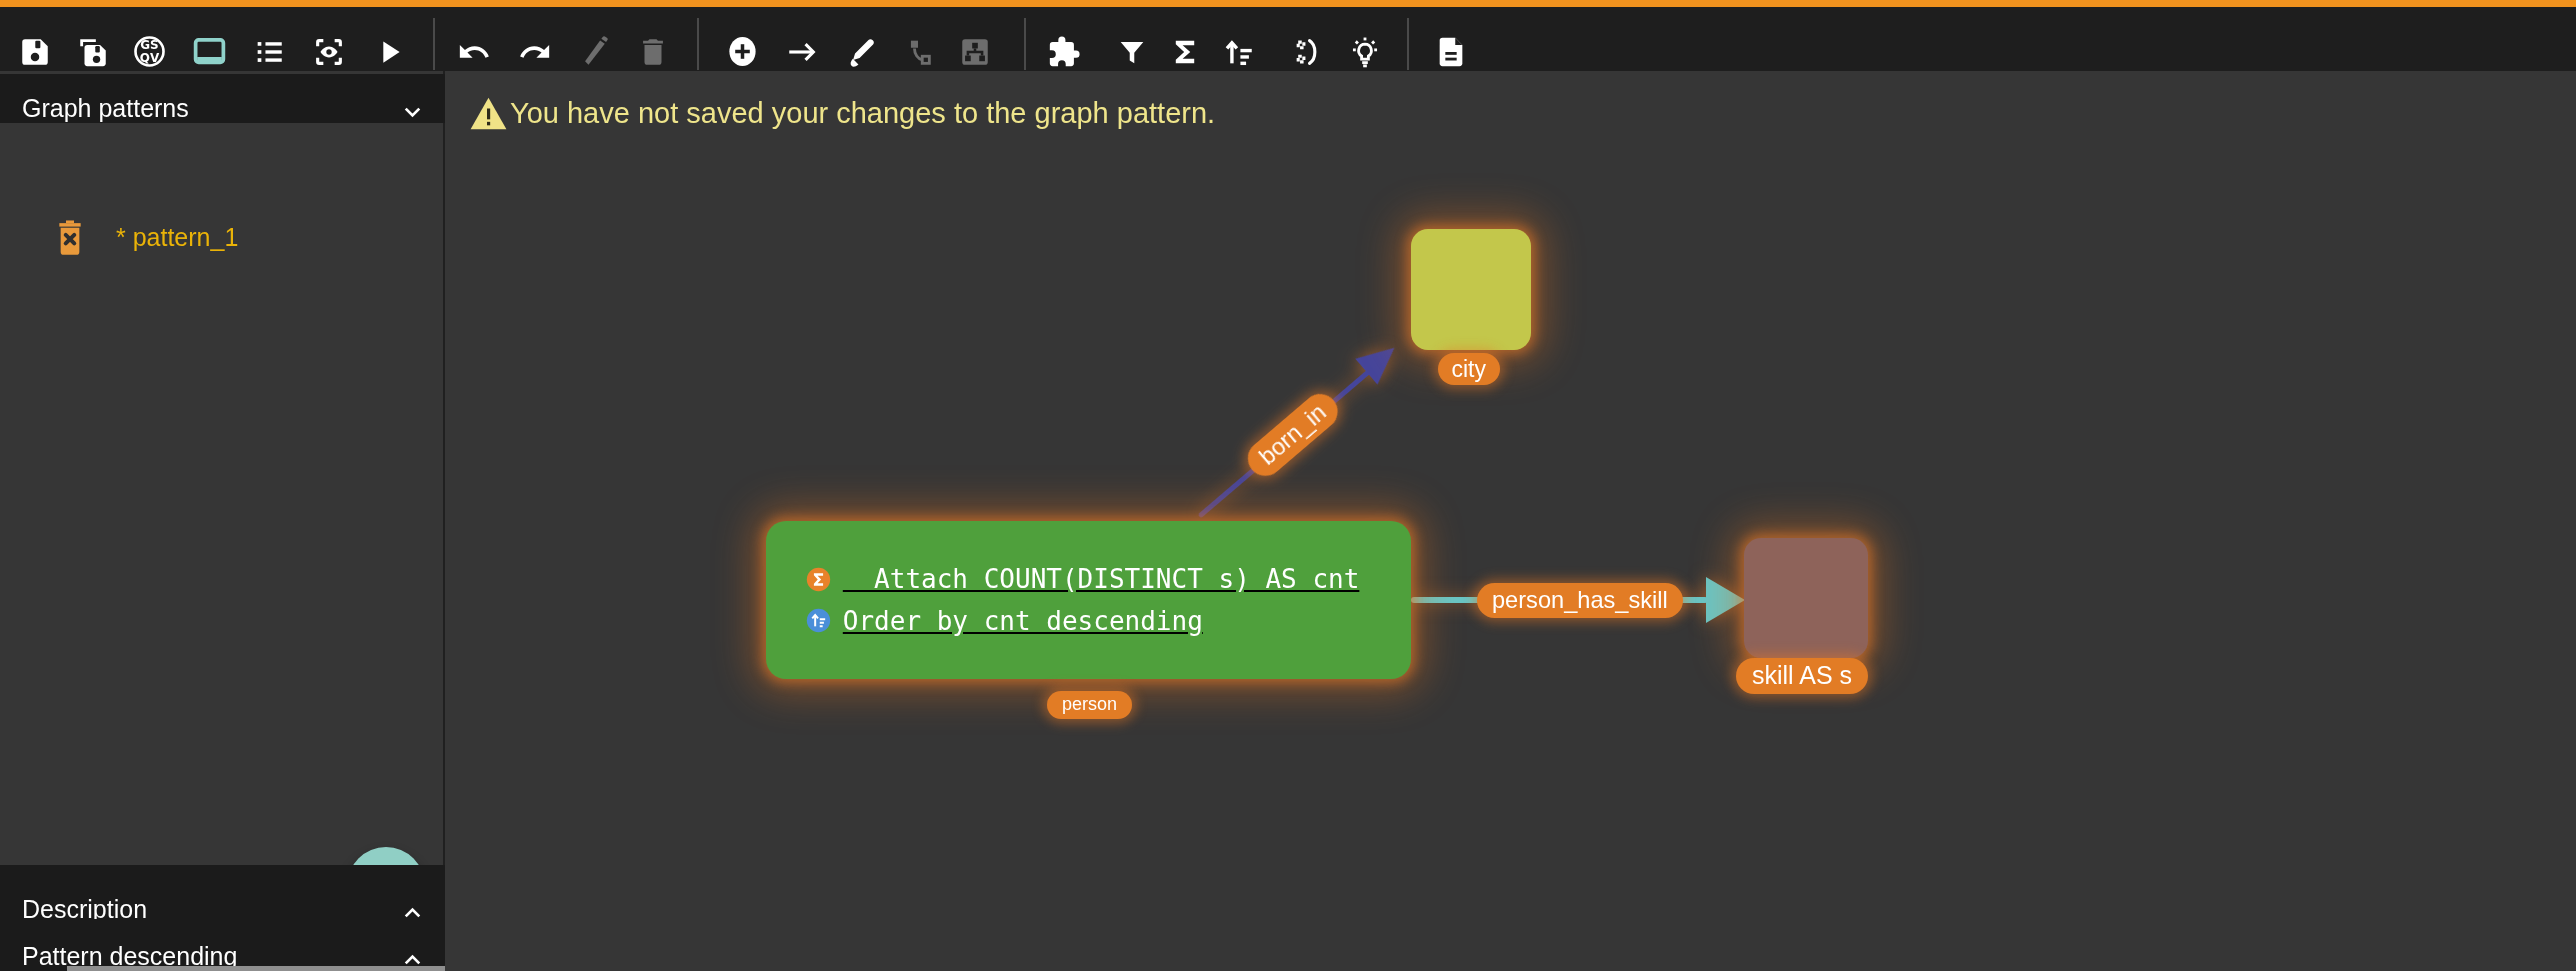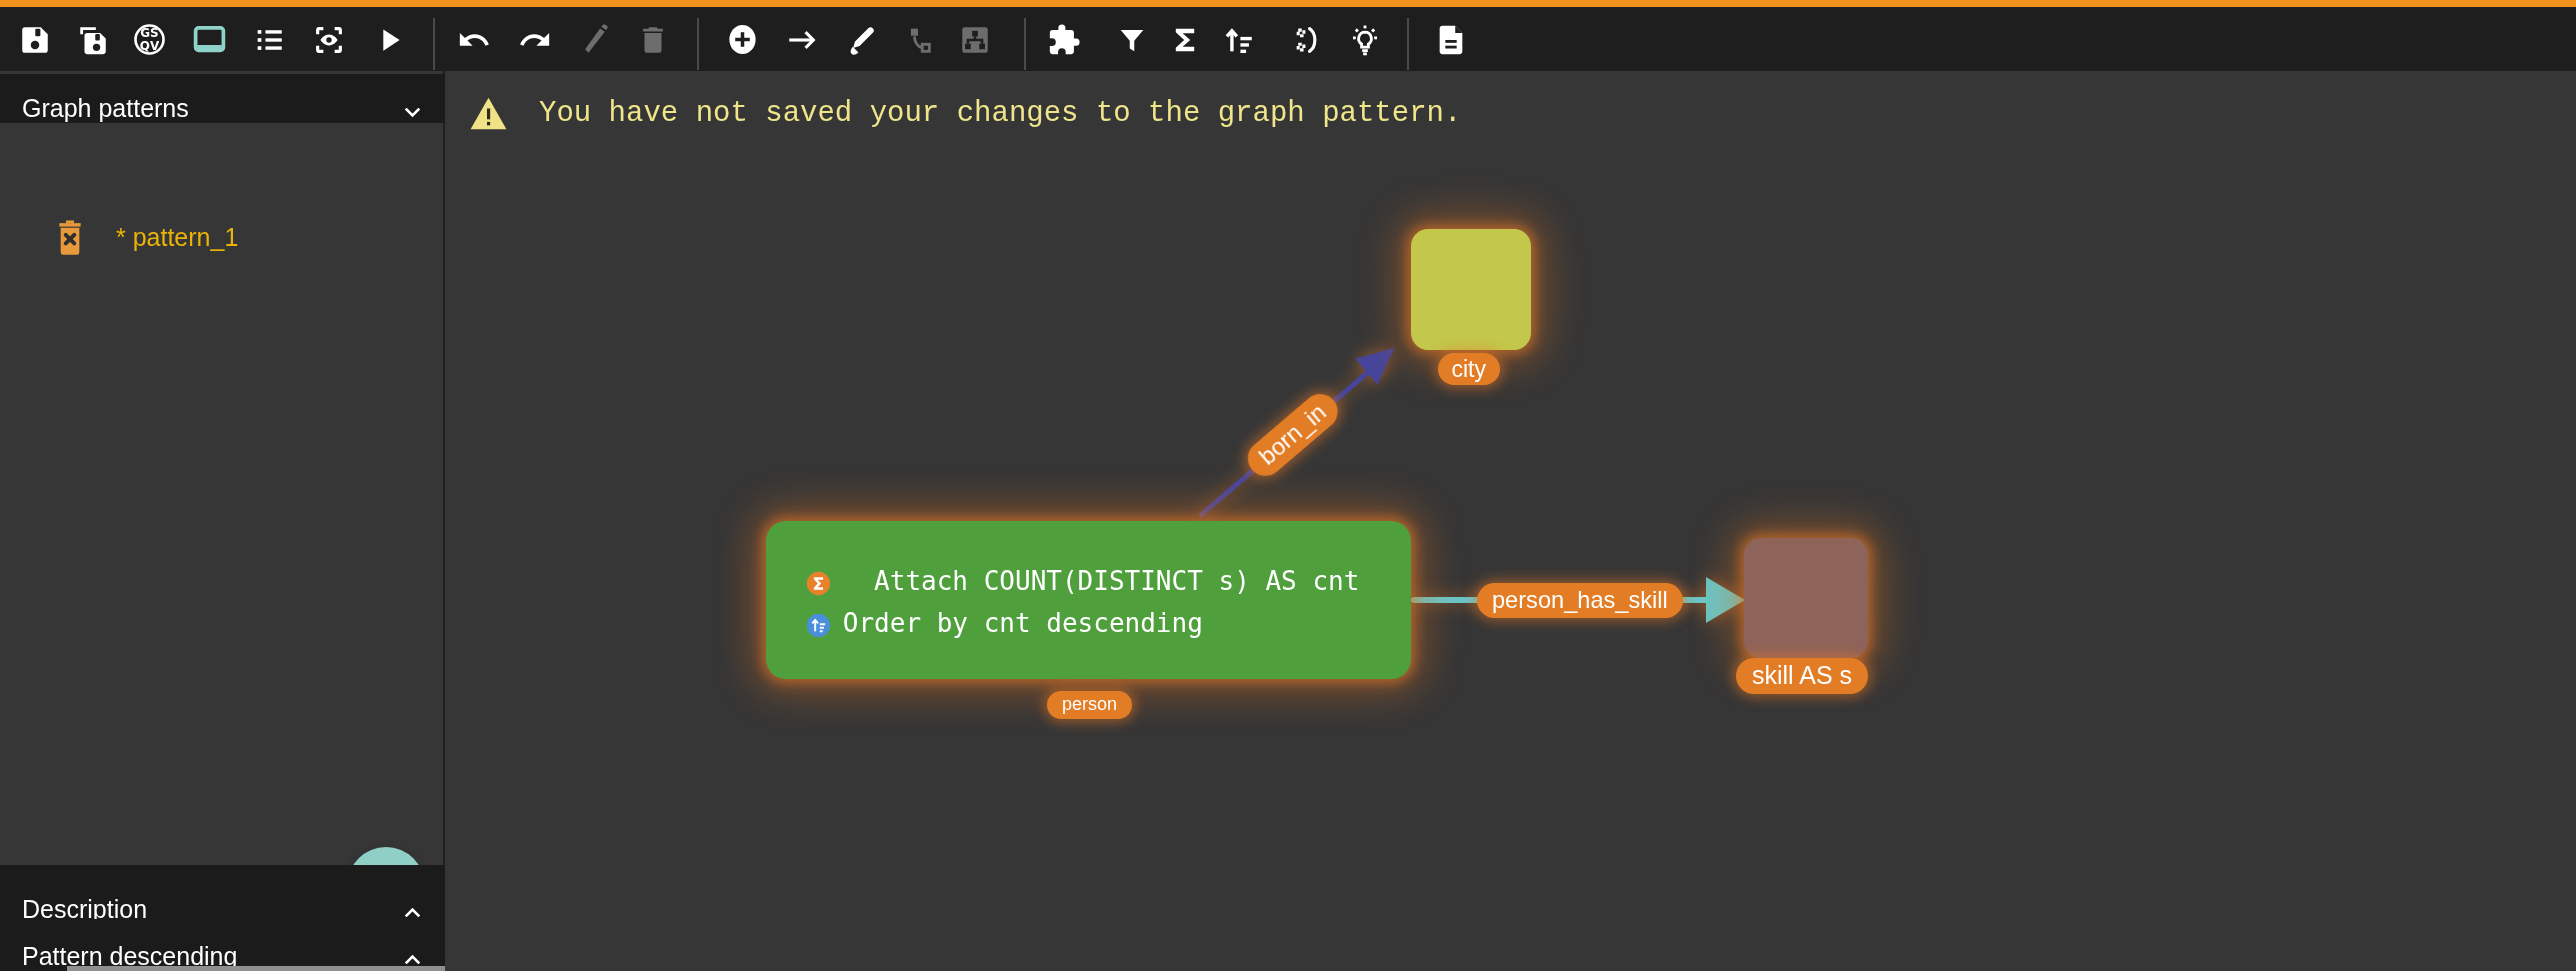--- a/index.html
+++ b/index.html
@@ -4,41 +4,41 @@
 <style>
   html,body{margin:0;padding:0;}
   body{
     width:2576px;height:971px;position:relative;overflow:hidden;
     background:#363636;font-family:"Liberation Sans",sans-serif;
     -webkit-font-smoothing:antialiased;
   }
   
   .top-accent{position:absolute;left:0;top:0;width:2576px;height:6.7px;background:#F0921E;}
   .toolbar{position:absolute;left:0;top:6.7px;width:2576px;height:64px;background:#1E1E1E;}
-  .tbtn{position:absolute;top:7px;width:52px;height:52px;display:flex;align-items:center;justify-content:center;border:0;background:transparent;padding:0;cursor:pointer;}
+  .tbtn{position:absolute;top:19px;width:52px;height:52px;display:flex;align-items:center;justify-content:center;border:0;background:transparent;padding:0;cursor:pointer;}
   .tdiv{position:absolute;top:11.8px;width:1.7px;height:52px;background:#4A4A4A;}
   
   .sidebar{position:absolute;left:0;top:71px;width:445px;height:900px;background:#363636;border-right:2.5px solid #202020;box-sizing:border-box;}
   .sec-header{position:absolute;left:0;width:445px;background:#1B1B1B;display:flex;align-items:flex-end;justify-content:space-between;padding:0 20px 0 22px;box-sizing:border-box;cursor:pointer;}
   .sec-header .ttl{color:#FFFFFF;font-size:25px;}
   .pattern-row{position:absolute;left:0;top:138px;width:445px;height:56px;display:flex;align-items:center;cursor:pointer;}
   .pattern-row .lbl{color:#eab308;font-size:25px;margin-left:30px;}
   .fab{position:absolute;left:347px;top:776px;width:78px;height:78px;border-radius:50%;background:#90CFC5;border:0;display:flex;align-items:center;justify-content:center;cursor:pointer;box-shadow:0 6.7px 11.8px rgba(0,0,0,.45);}
   .bottom-strip{position:absolute;left:67px;top:966px;width:378px;height:5px;background:#8F8F8F;}
   
   .canvas{position:absolute;left:448px;top:71px;width:2128px;height:900px;background:#363636;overflow:hidden;}
-  .warning{position:absolute;left:21px;top:25px;display:flex;align-items:center;gap:31px;font-family:Liberation Mono, monospace;}
+  .warning{position:absolute;left:21px;top:25px;display:flex;align-items:center;gap:2px;}
   .warning .wtext{color:#EFE58B;font-size:29px;}
   .gnode{position:absolute;box-shadow:0 0 11.8px 3.4px rgba(232,122,40,.55),0 0 37px 15px rgba(225,115,35,.38);z-index:2;cursor:pointer;}
   .pill{position:absolute;background:#E27C25;color:#fff;border-radius:842px;display:flex;align-items:center;white-space:nowrap;z-index:3;cursor:pointer;box-shadow:0 0 11.8px 4.2px rgba(230,120,38,.45);}
   .edge{position:absolute;height:0;z-index:1;filter:drop-shadow(0 0 8.4px rgba(232,122,40,.6));}
   .edge .line{position:absolute;border-radius:3.4px;}
   .edge .head{position:absolute;width:0;height:0;}
   .person-node{left:318px;top:450px;width:645px;height:158px;border-radius:20px;background:#4FA03C;display:flex;flex-direction:column;justify-content:center;gap:7.6px;padding-left:40px;box-sizing:border-box;}
-  .noderow{display:flex;align-items:flex-end;height:34px;}
+  .noderow{display:flex;align-items:center;height:34px;text-decoration:underline;}
   .noderow .rowtext{color:#fff;font-family:"DejaVu Sans Mono",monospace;font-size:26px;white-space:pre;margin-left:11.8px;}
   .city-node{left:963px;top:158px;width:120px;height:121px;border-radius:17px;background:#C3C74B;}
   .skill-node{left:1296px;top:467px;width:124px;height:120px;border-radius:17px;background:#8E635A;}
 </style>
 </head>
 <body>
 
 <div class="top-accent"></div>
 
 <div class="toolbar">

